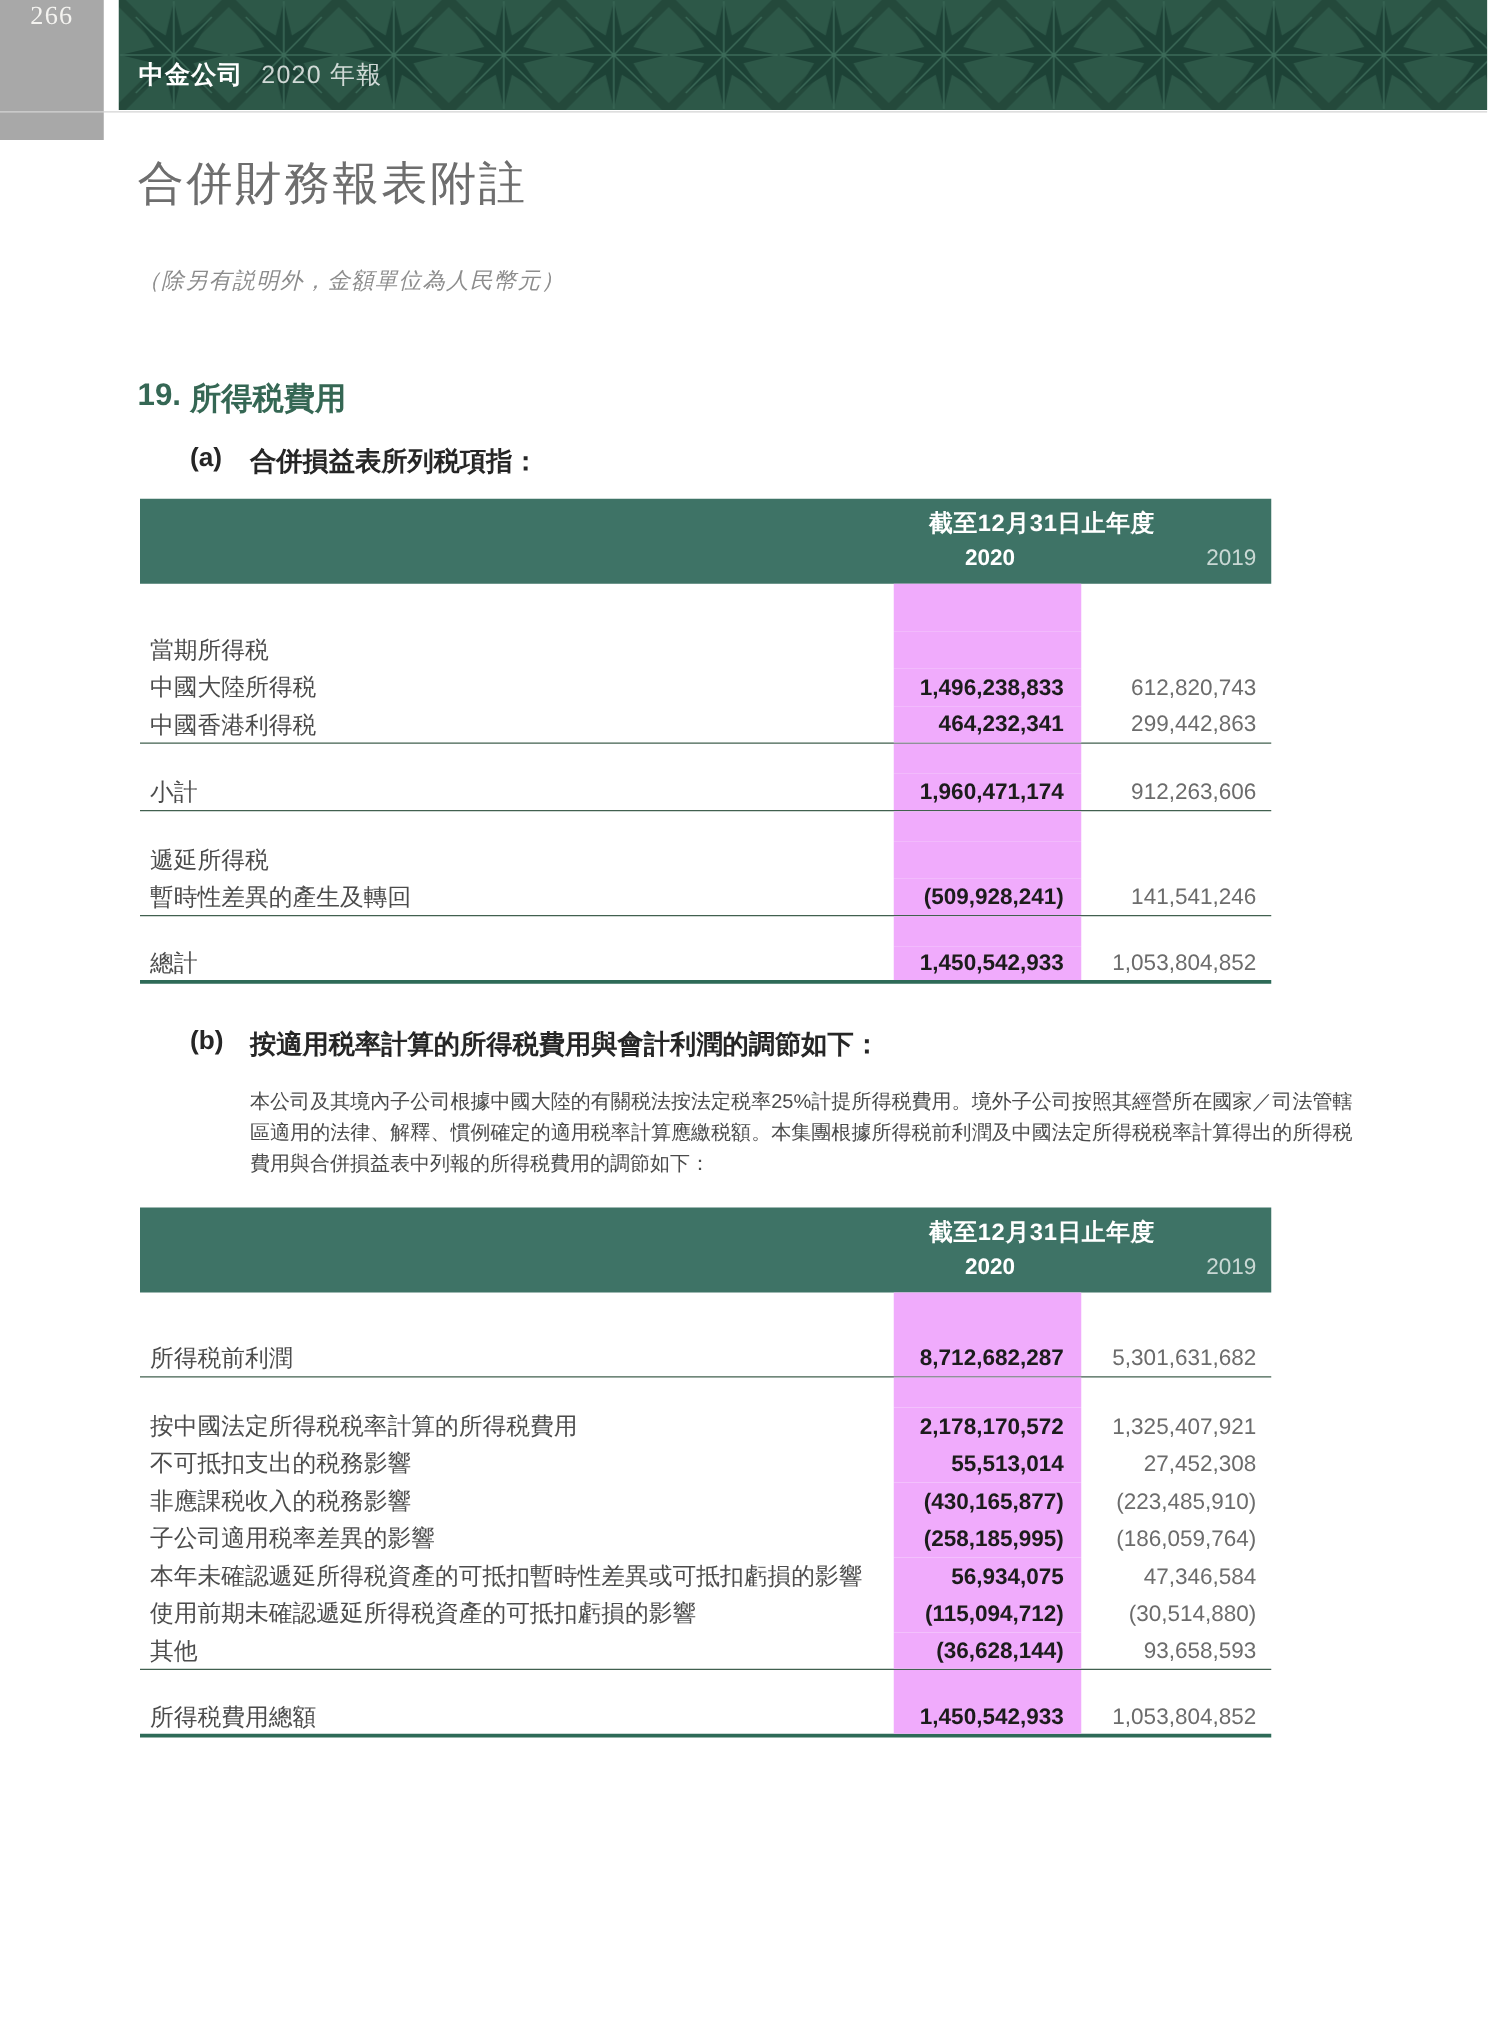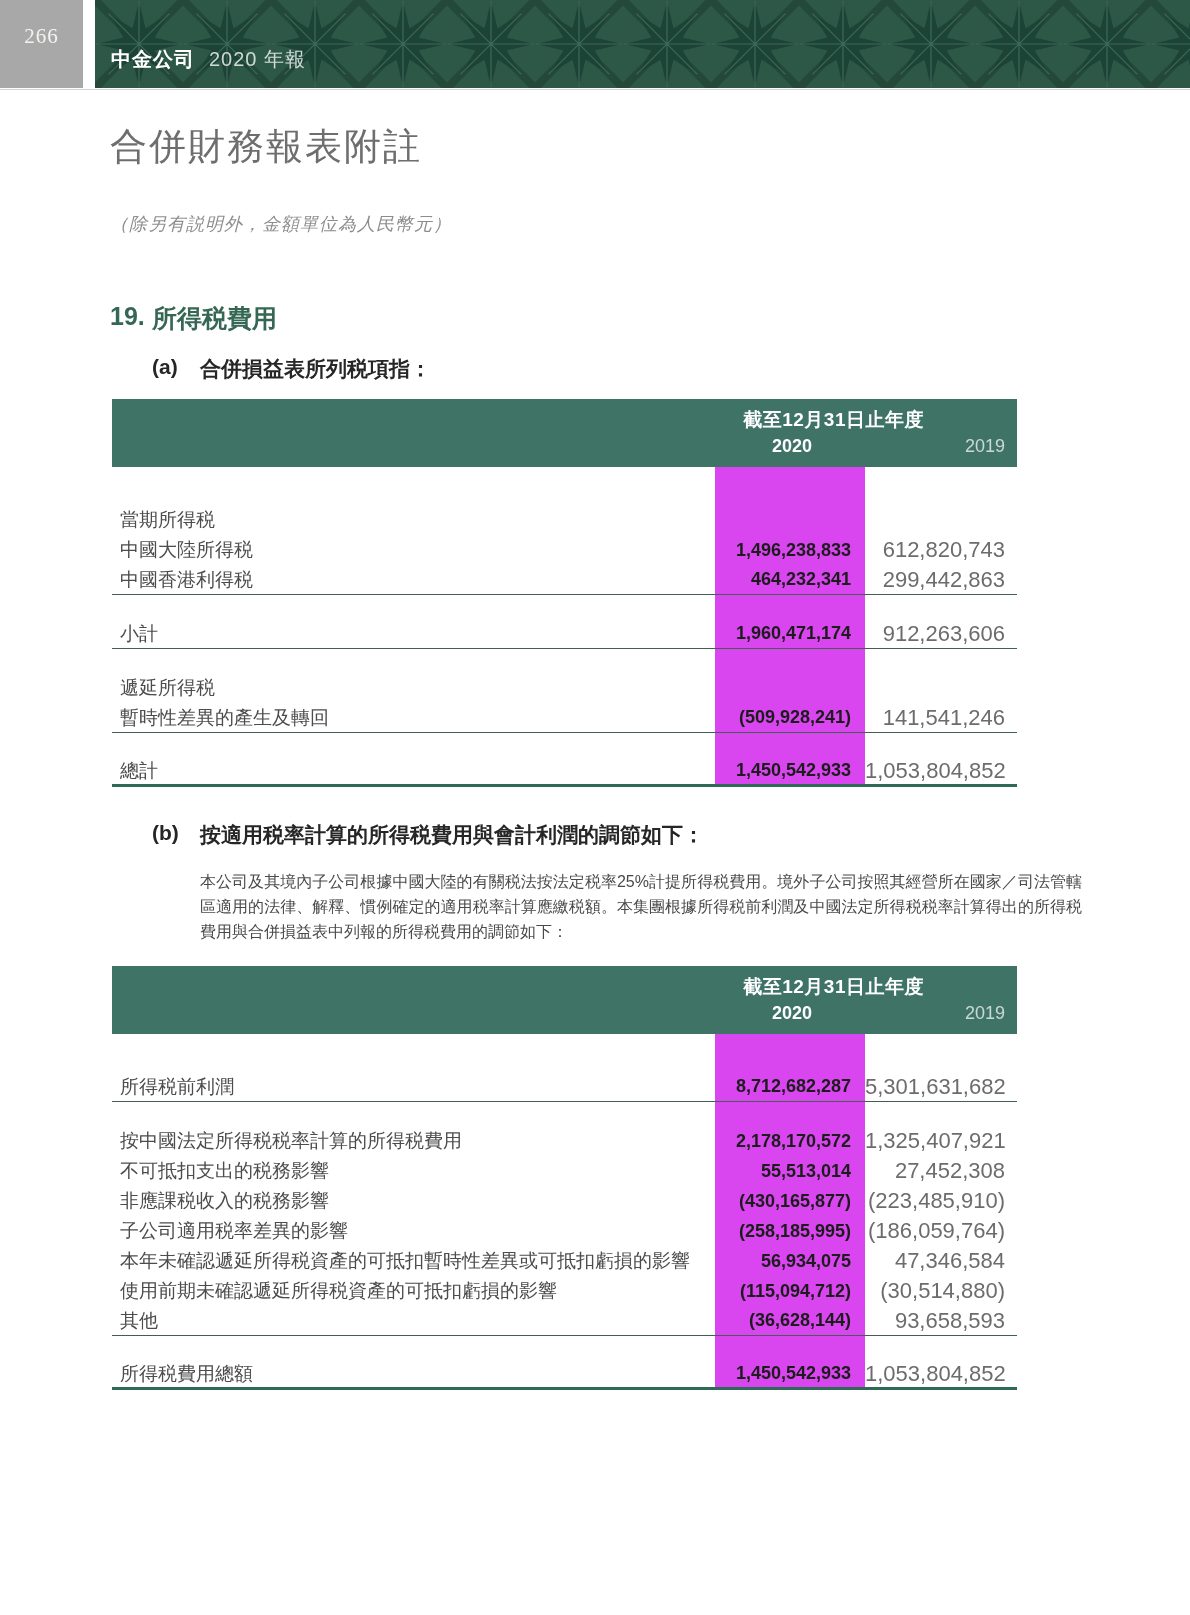--- a/index.html
+++ b/index.html
@@ -3,22 +3,22 @@
 <meta charset="utf-8">
 <style>
   * { margin:0; padding:0; box-sizing:border-box; }
   html,body { background:#ffffff; }
   body { font-family:"Liberation Sans","DejaVu Sans",sans-serif; }
   .page { position:relative; width:1190px; height:1615px; background:#fff; overflow:hidden; }
 
   
   .header { position:relative; width:100%; height:88px; }
   .header::after { content:""; position:absolute; left:0; top:89px; width:100%; height:1px; background:#d4d4d4; }
-  .pageno-box { position:absolute; left:0; top:0; width:83px; height:88px; background:#a8a8a8;
-                display:flex; align-items:center; justify-content:center; padding-bottom:16px; }
+  .pageno-box { position:absolute; left:0; top:0; width:83px; height:112px; background:#a8a8a8;
+                display:flex; align-items:flex-start; justify-content:center; padding-bottom:16px; }
   .pageno-box span { color:#f4f3f0; font-family:"Liberation Serif","DejaVu Serif",serif; font-size:21px; letter-spacing:1px; }
   .banner { position:absolute; left:95px; top:0; right:0; height:88px; background:#2d5848; overflow:hidden; }
   .banner svg { position:absolute; inset:0; }
   .banner-text { position:absolute; left:16px; top:46px; z-index:2; font-size:20px; color:#fff; }
   .banner-text .brand { font-weight:700; letter-spacing:1px; }
   .banner-text .report { margin-left:14px; color:rgba(255,255,255,0.78); letter-spacing:1px; }
 
   
   .doc-title { margin:34px 0 0 110px; font-family:"Liberation Serif","DejaVu Serif",serif;
                font-weight:400; color:#6e6e6e; font-size:37px; letter-spacing:2px; }
@@ -47,23 +47,23 @@
               color:#ffffff; font-size:19px; font-weight:600; letter-spacing:0.5px; }
   .band-years { display:flex; justify-content:flex-end; height:24px; line-height:24px; font-size:18px;gap:39px; }
   .band-y2020 { width:150px; text-align:right; padding-right:14px; color:#ffffff; font-weight:700; }
   .band-y2019 { width:152px; text-align:right; padding-right:12px; color:rgba(255,255,255,0.72); }
 
   .trow { display:flex; align-items:center; height:30px; font-size:19px; color:#4c4c4c; }
   .trow.sp-lg { height:38px; } .trow.sp-md { height:24px; }
   .trow.rule-thin { border-bottom:1px solid #41604f; }
   .trow.rule-thick { border-bottom:3px solid #2e6a57; }
   .c-l { flex:1; padding-left:8px; white-space:nowrap; }
-  .c-a { width:150px; height:100%; background:#d946ef; text-align:right; padding-right:14px;
+  .c-a { width:150px; height:100%; background:#f0abfc; text-align:right; padding-right:14px;
          font-weight:700; color:#1c1c1c; font-size:18px; display:flex; align-items:center; justify-content:flex-end; }
-  .c-b { width:152px; text-align:right; padding-right:12px; color:#6c6c6c; font-size:22px; }
+  .c-b { width:152px; text-align:right; padding-right:12px; color:#6c6c6c; font-size:18px; }
 </style>
 </head>
 <body>
 
 <div class="page">
 
   <div class="header">
     <div class="pageno-box">
       <span>266</span>
     </div>

